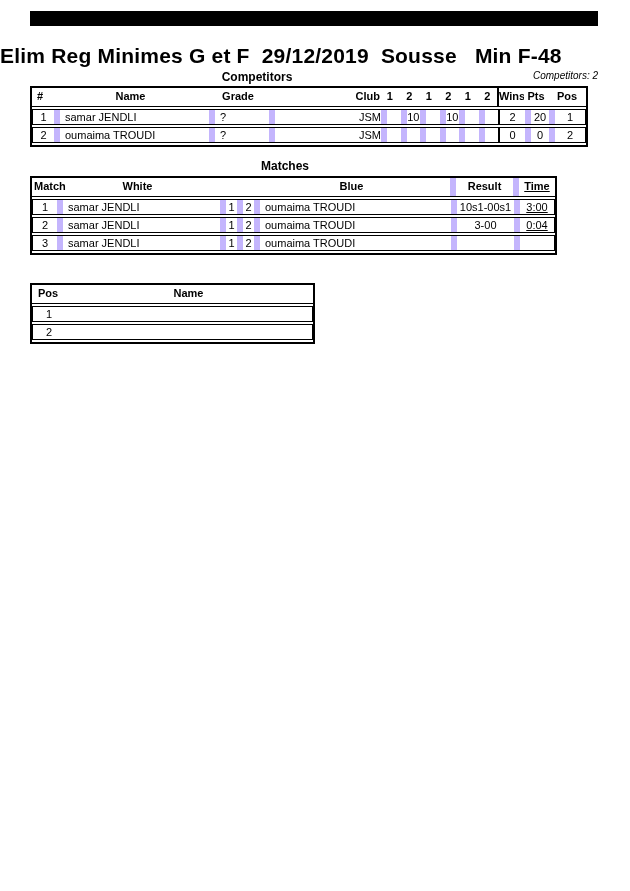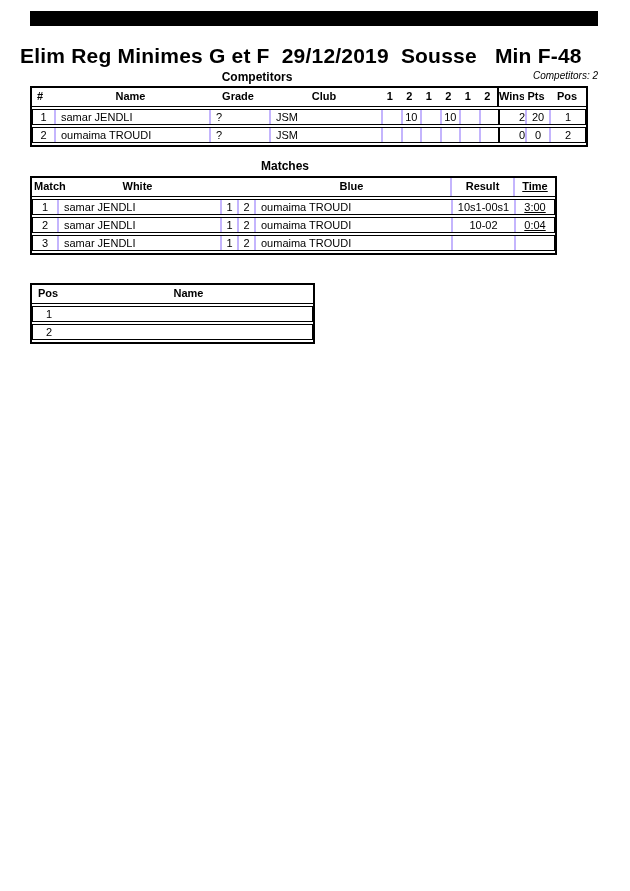--- a/index.html
+++ b/index.html
@@ -15,21 +15,20 @@
     position:absolute; left:30px; top:11px;
     width:568px; height:15px;
     background:#000000;
   }
   .page-title {
     position:absolute; left:0; top:44px; width:502px;
     text-align:center;
     font-size:21px; font-weight:bold;
     white-space:pre;
     letter-spacing:0.2px;
-    margin-left:20px;
   }
   .section-heading {
     position:absolute;
     text-align:center;
     font-size:12px; font-weight:bold;
     line-height:14px;
   }
   #hd-competitors { left:30px; top:70px; width:454px; }
   #hd-matches    { left:30px; top:159px; width:510px; }
   #hd-results    { left:30px; top:264px; width:272px;margin-top:36px; }
@@ -65,26 +64,26 @@
   }
   .td, .th {
     box-sizing:border-box;
     overflow:hidden;
     white-space:nowrap;
     text-align:center;
     flex:none;
   }
   .ovis { overflow:visible; }
   .left { text-align:left; padding-left:5px; }
-  .bl  { border-left:2px solid #c4b5fd; }
-  .bl2 { border-left:2px solid #000000;text-align:right; }
+  .bl  { border-left:6px solid #c4b5fd; }
+  .bl2 { border-left:2px solid #000000; }
 
   
   .cc0 { width:21px; }  .cc1 { width:155px; } .cc2 { width:60px; }
-  .cc3 { width:112px; } .ccs { width:19.5px; }
+  .cc3 { width:112px;text-align:right; } .ccs { width:19.5px; }
   .cc10 { width:27px; } .cc11 { width:24px; } .cc12 { flex:1 1 auto; }
   
   .mc0 { width:24px; } .mc1 { width:163px; } .mc2 { width:17px; }
   .mc3 { width:17px; } .mc4 { width:197px; } .mc5 { width:63px; } .mc6 { flex:1 1 auto;text-decoration:underline; }
   
   .rc0 { width:32px; } .rc1 { flex:1 1 auto; }
 </style>
 </head>
 <body>
 
@@ -163,21 +162,21 @@
     <div class="td mc4 bl left">oumaima TROUDI</div>
     <div class="td mc5 bl">10s1-00s1</div>
     <div class="td mc6 bl">3:00</div>
   </div>
   <div class="trow">
     <div class="td mc0">2</div>
     <div class="td mc1 bl left">samar JENDLI</div>
     <div class="td mc2 bl">1</div>
     <div class="td mc3 bl">2</div>
     <div class="td mc4 bl left">oumaima TROUDI</div>
-    <div class="td mc5 bl">10-02</div>
+    <div class="td mc5 bl">3-00</div>
     <div class="td mc6 bl">0:04</div>
   </div>
   <div class="trow">
     <div class="td mc0">3</div>
     <div class="td mc1 bl left">samar JENDLI</div>
     <div class="td mc2 bl">1</div>
     <div class="td mc3 bl">2</div>
     <div class="td mc4 bl left">oumaima TROUDI</div>
     <div class="td mc5 bl"></div>
     <div class="td mc6 bl"></div>

